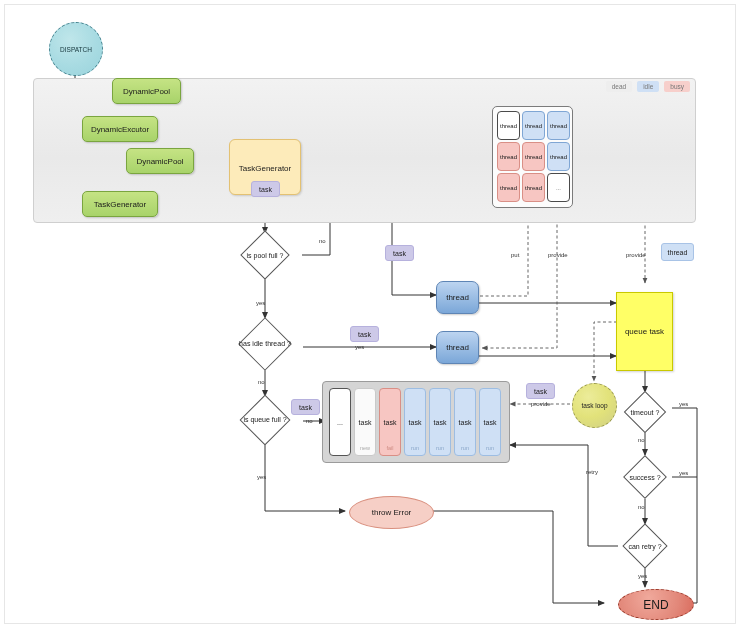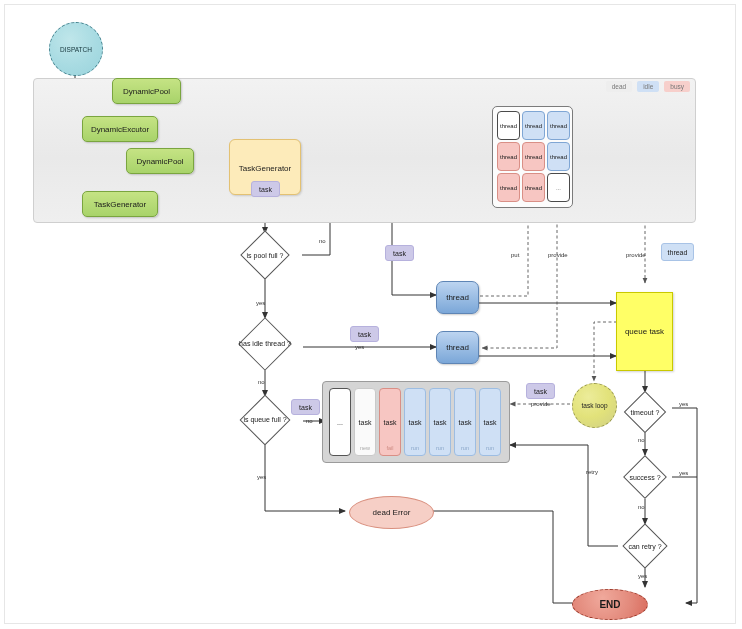--- a/index.html
+++ b/index.html
@@ -31,23 +31,23 @@
                    justify-content:center;font-size:7px;color:#1a1a1a;}
   .dshape{position:absolute;left:50%;top:50%;background:#fff;border:1px solid #555;
           transform:translate(-50%,-50%) rotate(45deg);}
 
   .ellipse{position:absolute;display:flex;align-items:center;justify-content:center;font-size:8px;}
   #dispatch{left:49px;top:22px;width:52px;height:52px;border-radius:50%;
      background:radial-gradient(circle at 38% 32%,#bfe6ea 0%,#a8dbe2 55%,#9ad3dc 100%);
      border:1px dashed #3f7f8c;color:#14343a;font-size:6.5px;}
   #throw-error{left:349px;top:496px;width:83px;height:31px;border-radius:50%;
      background:#f6cfc6;border:1px solid #d98f7e;color:#1a1a1a;font-size:8px;}
-  #end-node{left:572px;top:589px;width:74px;height:29px;border-radius:50%;
+  #end-node{left:618px;top:589px;width:74px;height:29px;border-radius:50%;
      background:radial-gradient(circle at 40% 28%,#f0a99c 0%,#e2887a 60%,#d96a5c 100%);
-     border:1px dashed #9c3b2c;color:#1a1a1a;font-size:10px;font-weight:bold;}
+     border:1px dashed #9c3b2c;color:#1a1a1a;font-size:12px;font-weight:normal;}
   #task-loop{left:572px;top:383px;width:43px;height:43px;border-radius:50%;
      background:radial-gradient(circle at 36% 30%,#ecec9a 0%,#e2e27a 50%,#cfcf86 100%);
      border:1px dashed #9a9a4a;color:#222;font-size:6.5px;}
 
   
   #legend{position:absolute;left:586px;top:78px;width:104px;height:16px;display:flex;gap:5px;align-items:center;justify-content:flex-end;}
   #legend .chip{font-size:6.5px;padding:2px 6px;border-radius:2px;color:#777;}
   .chip-dead{background:#eeeeee;color:#9a9a9a;}
   .chip-idle{background:#cfe0f5;color:#7b93b5;}
   .chip-busy{background:#f7cfcb;color:#c48b86;}
@@ -252,21 +252,21 @@
         <div class="qtop">task</div>
         <div class="qbot">run</div>
       </div>
       <div class="qcell q-run">
         <div class="qtop">task</div>
         <div class="qbot">run</div>
       </div>
     </div>
   </div>
 
-  <div class="ellipse" id="throw-error">dead Error</div>
+  <div class="ellipse" id="throw-error">throw Error</div>
   <div class="ellipse" id="end-node">END</div>
 
   <div class="badge" style="left:385px;top:245px;width:27px;height:14px;">task</div>
   <div class="badge" style="left:350px;top:326px;width:27px;height:14px;">task</div>
   <div class="badge" style="left:291px;top:399px;width:27px;height:14px;">task</div>
   <div class="badge" style="left:526px;top:383px;width:27px;height:14px;">task</div>
   <div class="badge badge-blue" style="left:661px;top:243px;width:31px;height:16px;">thread</div>
 
   <div class="elabel" style="left:319px;top:238px;">no</div>
   <div class="elabel" style="left:256px;top:300px;">yes</div>

